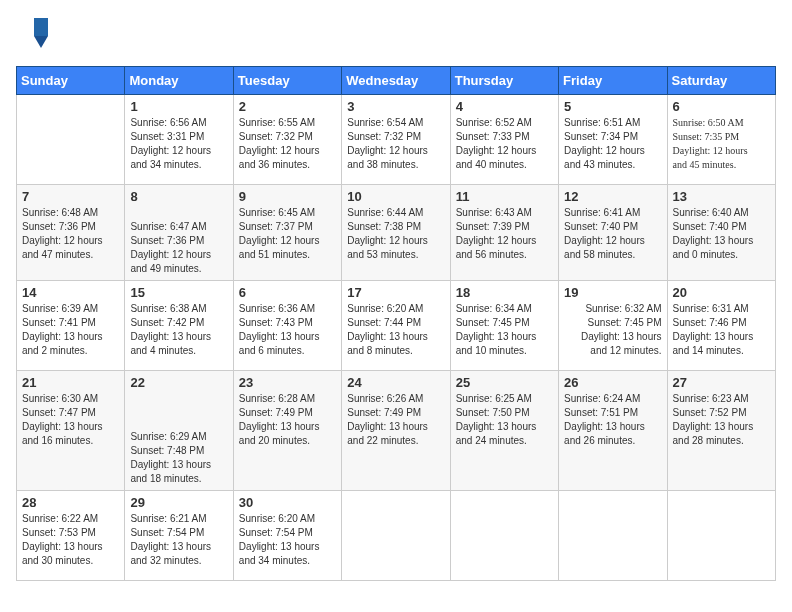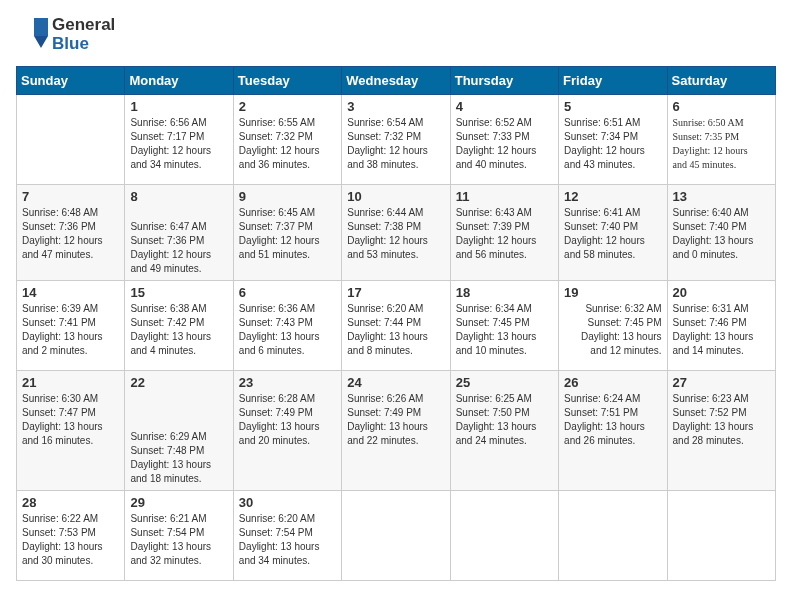--- a/index.html
+++ b/index.html
@@ -33,21 +33,21 @@
     .location-title {
       font-size: 16px;
       color: #333;
     }
     .calendar-table {
       width: 100%;
       border-collapse: collapse;
       border: 1px solid #ccc;
     }
     .calendar-table th {
-      background-color: #0369a1;
+      background-color: #3b82f6;
       color: #fff;
       font-size: 13px;
       font-weight: bold;
       padding: 6px 4px;
       text-align: left;
       border: 1px solid #1a4f8a;
     }
     .calendar-table td {
       border: 1px solid #ccc;
       vertical-align: top;
@@ -79,24 +79,20 @@
   </style>
 </head>
 <body>
 
 <div class="header-area">
   <div class="logo">
       <svg width="32" height="38" viewBox="0 0 32 38">
         <polygon points="18,2 32,2 32,20 18,20" fill="#2366a8"></polygon>
         <polygon points="18,20 32,20 25,32" fill="#1a5090"></polygon>
       </svg>
-      <div>
-        <div style="font-size: 17px; font-weight: bold; color: rgb(51, 51, 51); line-height: 1.1;">General</div>
-        <div style="font-size: 17px; font-weight: bold; color: rgb(35, 102, 168); line-height: 1.1;">Blue</div>
-      </div>
     </div>
   <div class="title-area">
     <div class="month-title"></div>
     <div class="location-title"></div>
   </div>
 </div>
 
 <table class="calendar-table">
   <thead>
     <tr id="weekday-header">
@@ -108,21 +104,21 @@
         <th>Friday</th>
         <th>Saturday</th>
       </tr>
   </thead>
   <tbody id="calendar-body">
       <tr>
         <td class="empty-cell"></td>
         <td>
           <span class="day-number">1</span>
           <div class="day-info" style="white-space: pre-line;">Sunrise: 6:56 AM
-Sunset: 7:17 PM
+Sunset: 3:31 PM
 Daylight: 12 hours
 and 34 minutes.</div>
         </td>
         <td>
           <span class="day-number">2</span>
           <div class="day-info" style="white-space: pre-line;">Sunrise: 6:55 AM
 Sunset: 7:32 PM
 Daylight: 12 hours
 and 36 minutes.</div>
         </td>

